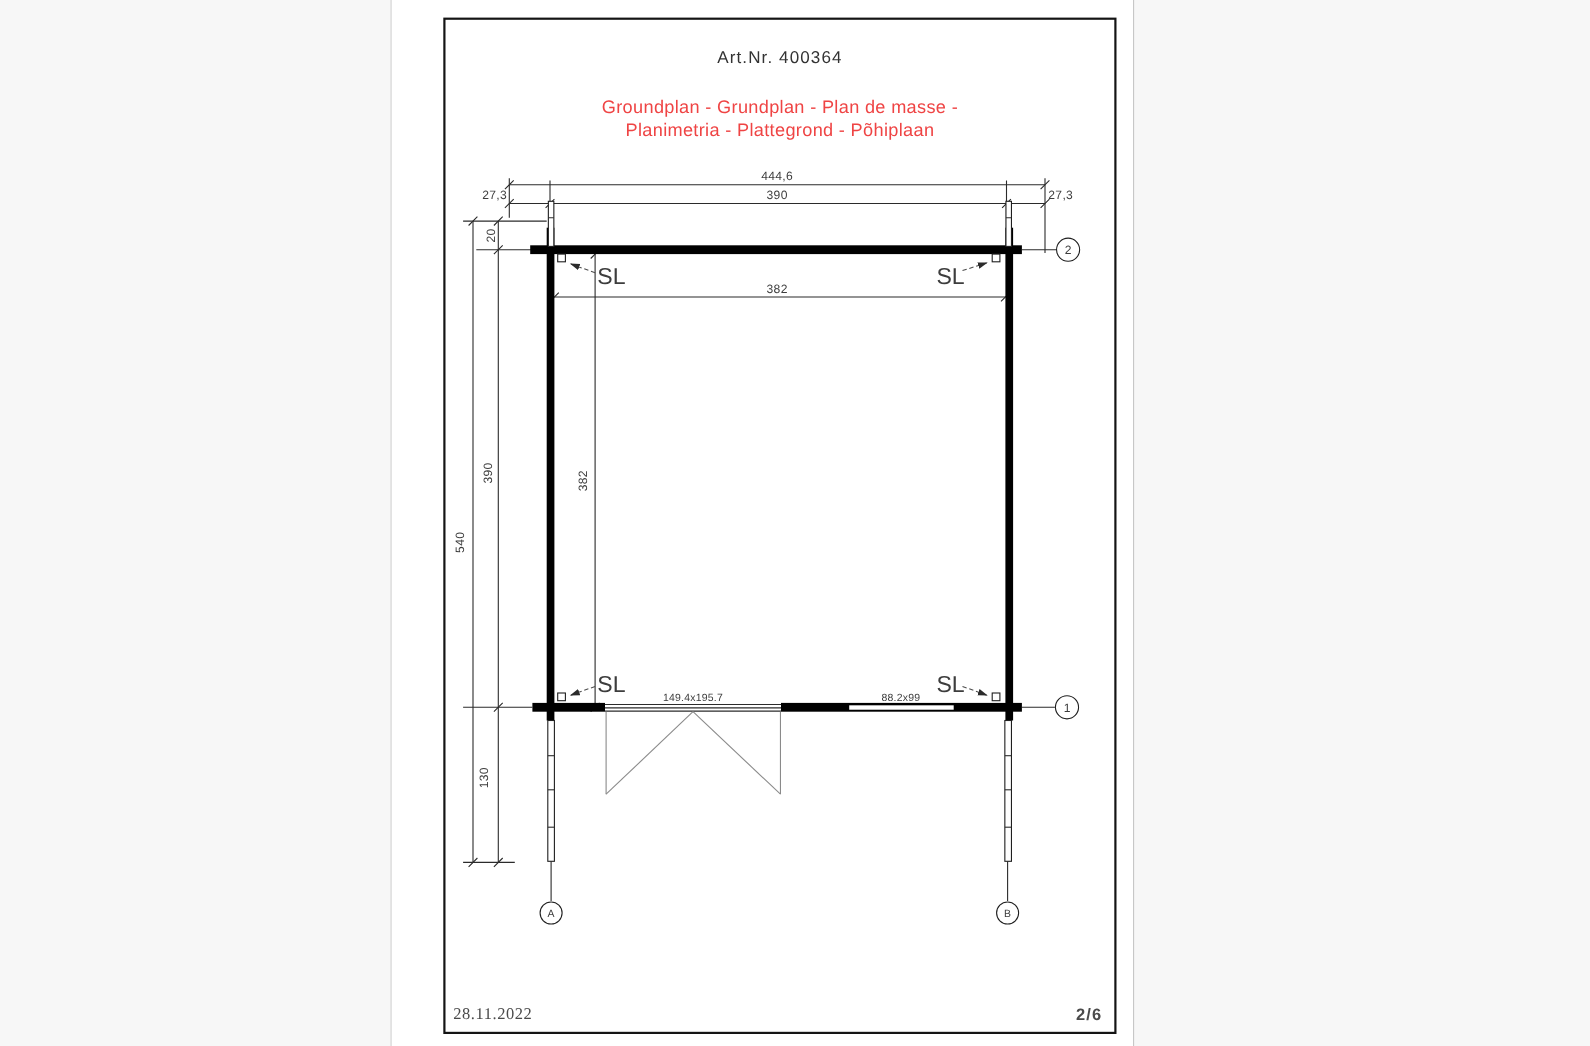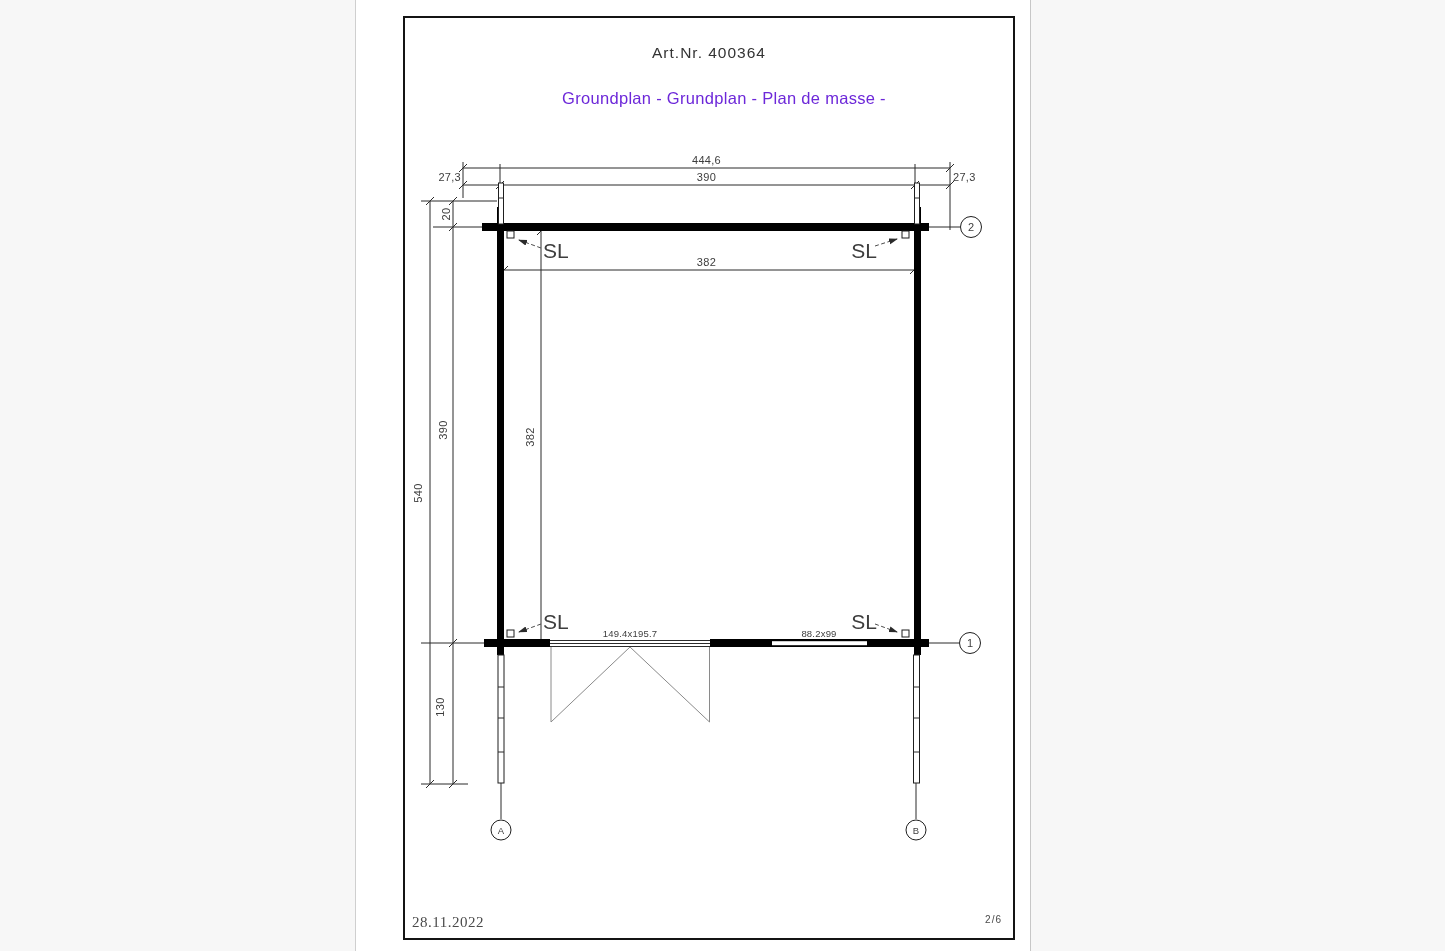--- a/index.html
+++ b/index.html
@@ -14,28 +14,28 @@
   }
   .frame{
     position:absolute;left:47px;top:16px;width:612px;height:924px;
     border:2px solid #141414;box-sizing:border-box;
   }
   .art-nr{
     position:absolute;left:47px;top:44px;width:612px;text-align:center;
     font-size:15.5px;letter-spacing:1px;color:#333;
   }
   .subtitle{
-    position:absolute;left:62px;top:88px;width:612px;text-align:center;
-    font-size:16.5px;line-height:21px;letter-spacing:.3px;color:#6d28d9;
+    position:absolute;left:47px;top:88px;width:612px;text-align:center;
+    font-size:16.5px;line-height:21px;letter-spacing:.3px;color:#ef4444;
   }
   .footer-date{
     position:absolute;left:56px;top:914px;font-size:15px;letter-spacing:.5px;color:#4a4a4a;font-family:Liberation Serif, serif;
   }
   .footer-page{
-    position:absolute;right:28px;top:914px;font-size:10px;letter-spacing:1px;color:#4a4a4a;
+    position:absolute;right:28px;top:914px;font-size:15px;letter-spacing:1px;color:#4a4a4a;font-weight:bold;
   }
   svg.plan{position:absolute;left:47px;top:16px;}
   svg.plan text{font-family:"Liberation Sans", sans-serif;fill:#3d3d3d;}
   .thin{stroke:#2b2b2b;stroke-width:1;fill:none;}
   .wall{fill:#000;stroke:none;}
   .post{fill:#fff;stroke:#1f1f1f;stroke-width:1;}
   .swing{stroke:#8a8a8a;stroke-width:1;fill:none;}
   .leader{stroke:#4d4d4d;stroke-width:1;stroke-dasharray:4 2.5;fill:none;}
   .slbox{fill:#fff;stroke:#1f1f1f;stroke-width:1;}
   .axis-circle{fill:#fff;stroke:#1f1f1f;stroke-width:1;}
@@ -49,20 +49,21 @@
 <body>
 
 <div class="page">
 
   <div class="frame"></div>
 
   <div class="art-nr">Art.Nr. 400364</div>
 
   <div class="subtitle">
     <div>Groundplan - Grundplan - Plan de masse -</div>
+    <div>Planimetria - Plattegrond - Põhiplaan</div>
   </div>
 
   <svg class="plan" width="612" height="924" viewBox="0 0 612 924" xmlns="http://www.w3.org/2000/svg">
 
     <defs>
       <marker id="arrw" markerWidth="12" markerHeight="10" refX="8" refY="3" orient="auto" markerUnits="userSpaceOnUse">
         <path d="M0,0 L9,3 L0,6 Z" fill="#2b2b2b"></path>
       </marker>
     </defs>
 

